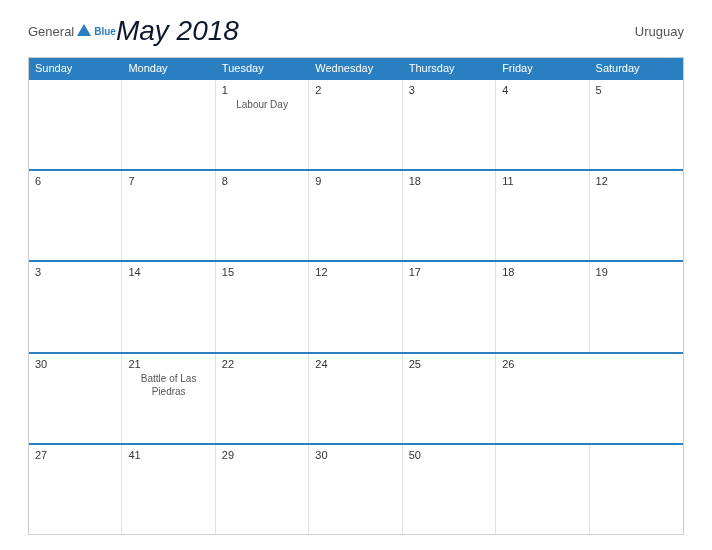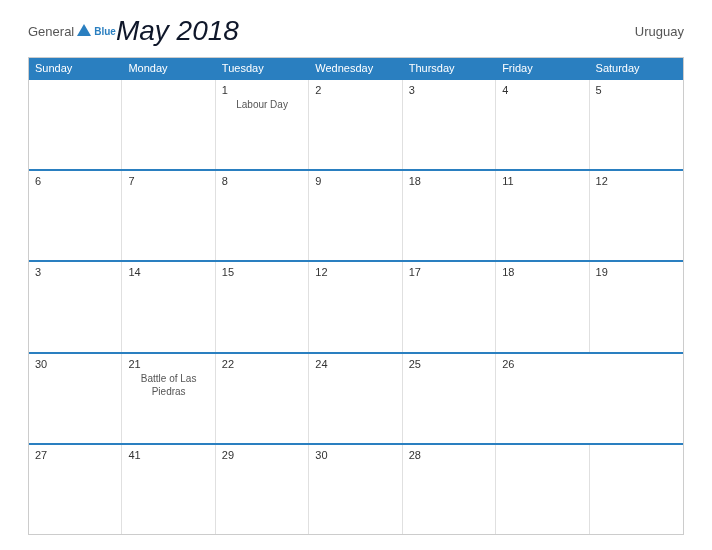--- a/index.html
+++ b/index.html
@@ -226,20 +226,20 @@
           <div class="cal-cell">
             <span class="day-number">41</span>
           </div>
           <div class="cal-cell">
             <span class="day-number">29</span>
           </div>
           <div class="cal-cell">
             <span class="day-number">30</span>
           </div>
           <div class="cal-cell">
-            <span class="day-number">28</span>
+            <span class="day-number">50</span>
           </div>
           <div class="cal-cell empty"></div>
           <div class="cal-cell empty"></div>
         </div>
       </div>
   </div>
 </div>
 
 </body></html>

